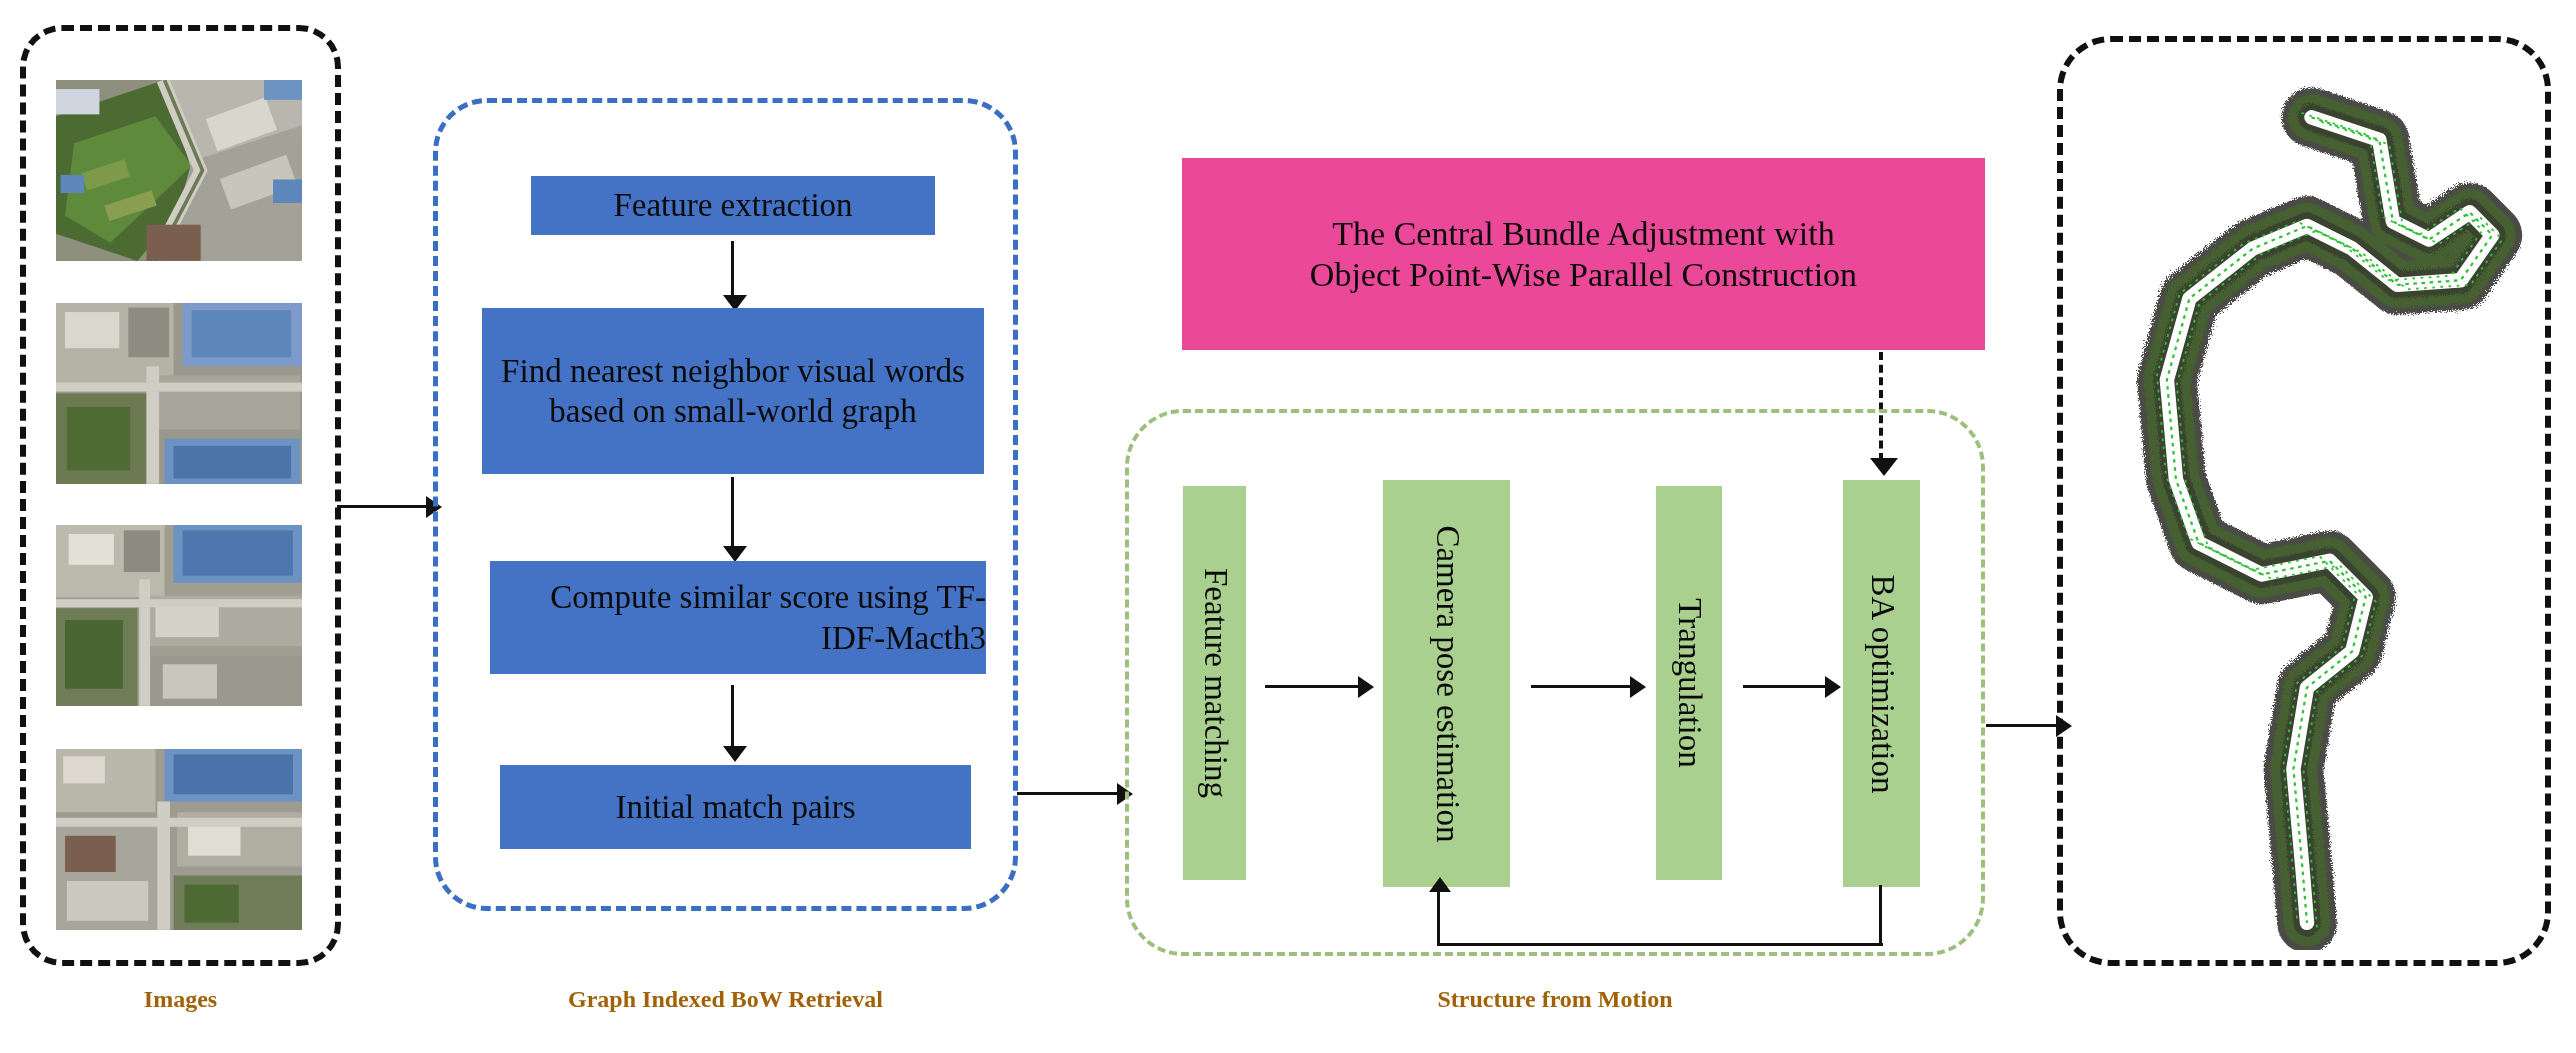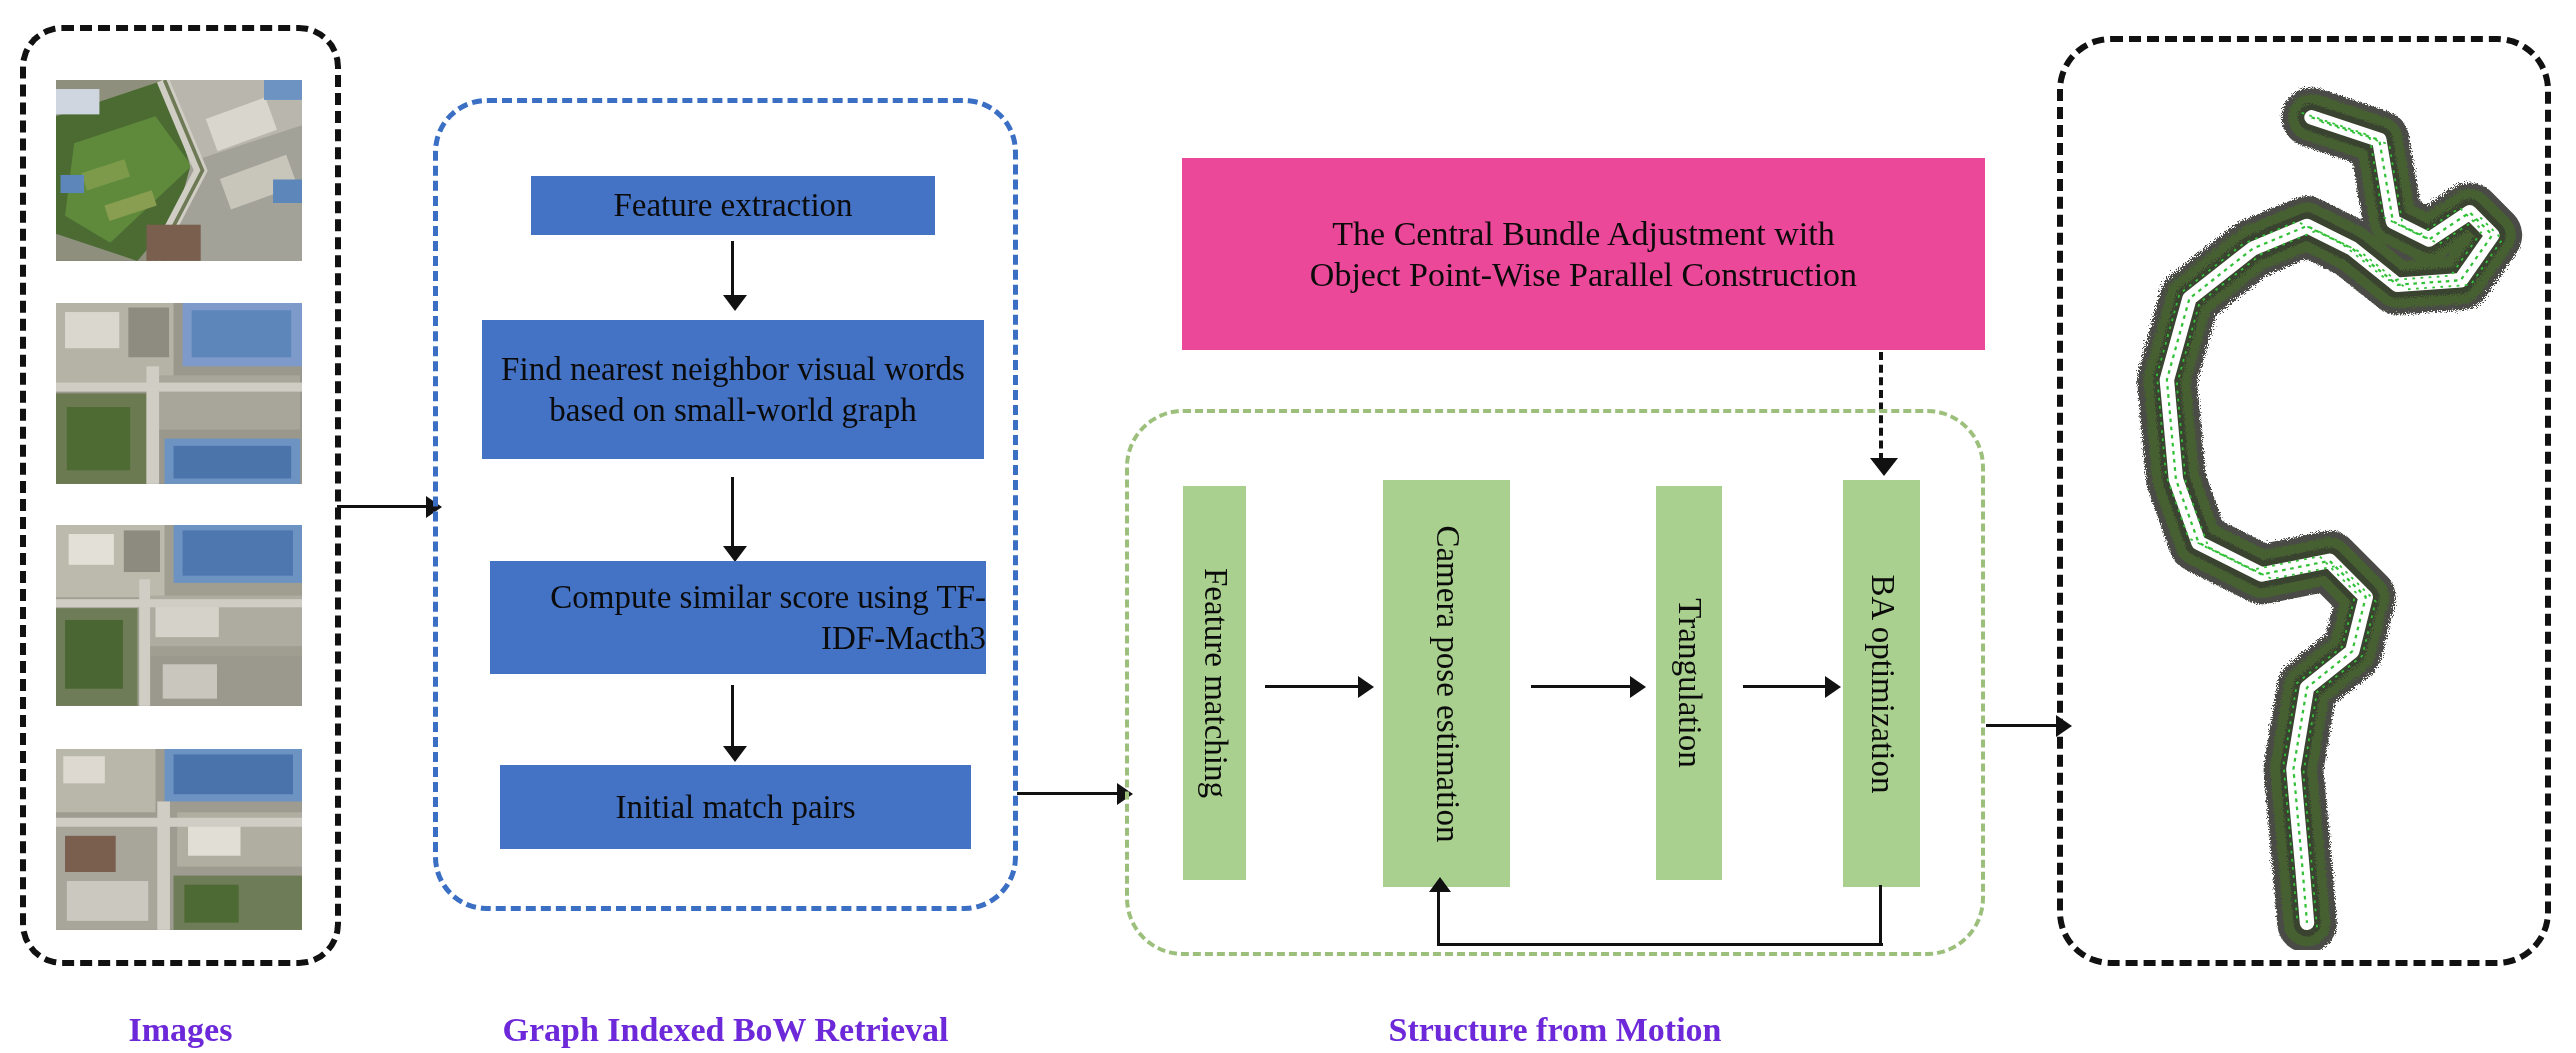--- a/index.html
+++ b/index.html
@@ -20,21 +20,21 @@
 
   
   .pbox{position:absolute;box-sizing:border-box;display:flex;
         align-items:center;justify-content:center;text-align:center;
         color:#0b0b0b;line-height:1.22;}
   .blue{background:#4472c4;}
   .orange{background:#ec4899;}
 
   .blue,.orange{font-size:33px;}
   #b-feature{left:531px;top:176px;width:404px;height:59px;}
-  #b-find{left:482px;top:308px;width:502px;height:139px;margin-top:12px;}
+  #b-find{left:482px;top:308px;width:502px;height:166px;}
   #b-score{left:490px;top:561px;width:496px;height:113px;text-align:right;}
   #b-pairs{left:500px;top:765px;width:471px;height:84px;}
   #o-cba{left:1182px;top:158px;width:803px;height:192px;font-size:34px;
          flex-direction:column;}
 
   
   .vbox{position:absolute;background:#a9d08e;box-sizing:border-box;}
   .vtext{position:absolute;left:50%;top:50%;
          transform:translate(-50%,-50%) rotate(90deg);
          transform-origin:center center;white-space:nowrap;
@@ -60,22 +60,22 @@
   .plain-v{position:absolute;width:0;border-left:3.6px solid #111;}
   .plain-h{position:absolute;height:0;border-top:3.6px solid #111;}
 
   
   .dash-v-arrow{position:absolute;width:0;border-left:4.5px dashed #111;}
   .dash-v-arrow:after{content:"";position:absolute;left:-12.7px;bottom:-15.4px;
       width:0;height:0;border-left:14.5px solid transparent;
       border-right:14.5px solid transparent;border-top:18px solid #111;}
 
   
-  .caption{position:absolute;font-weight:bold;font-size:34px;color:#6d28d9;
-           text-align:center;white-space:nowrap;margin-top:25px;}
+  .caption{position:absolute;font-weight:bold;font-size:24px;color:#a16207;
+           text-align:center;white-space:nowrap;}
 
   
   .thumb{position:absolute;overflow:hidden;background:#6b6f5e;}
   .thumb .layer{position:absolute;inset:0;}
 </style>
 </head>
 <body>
 
 <div id="canvas">
 

